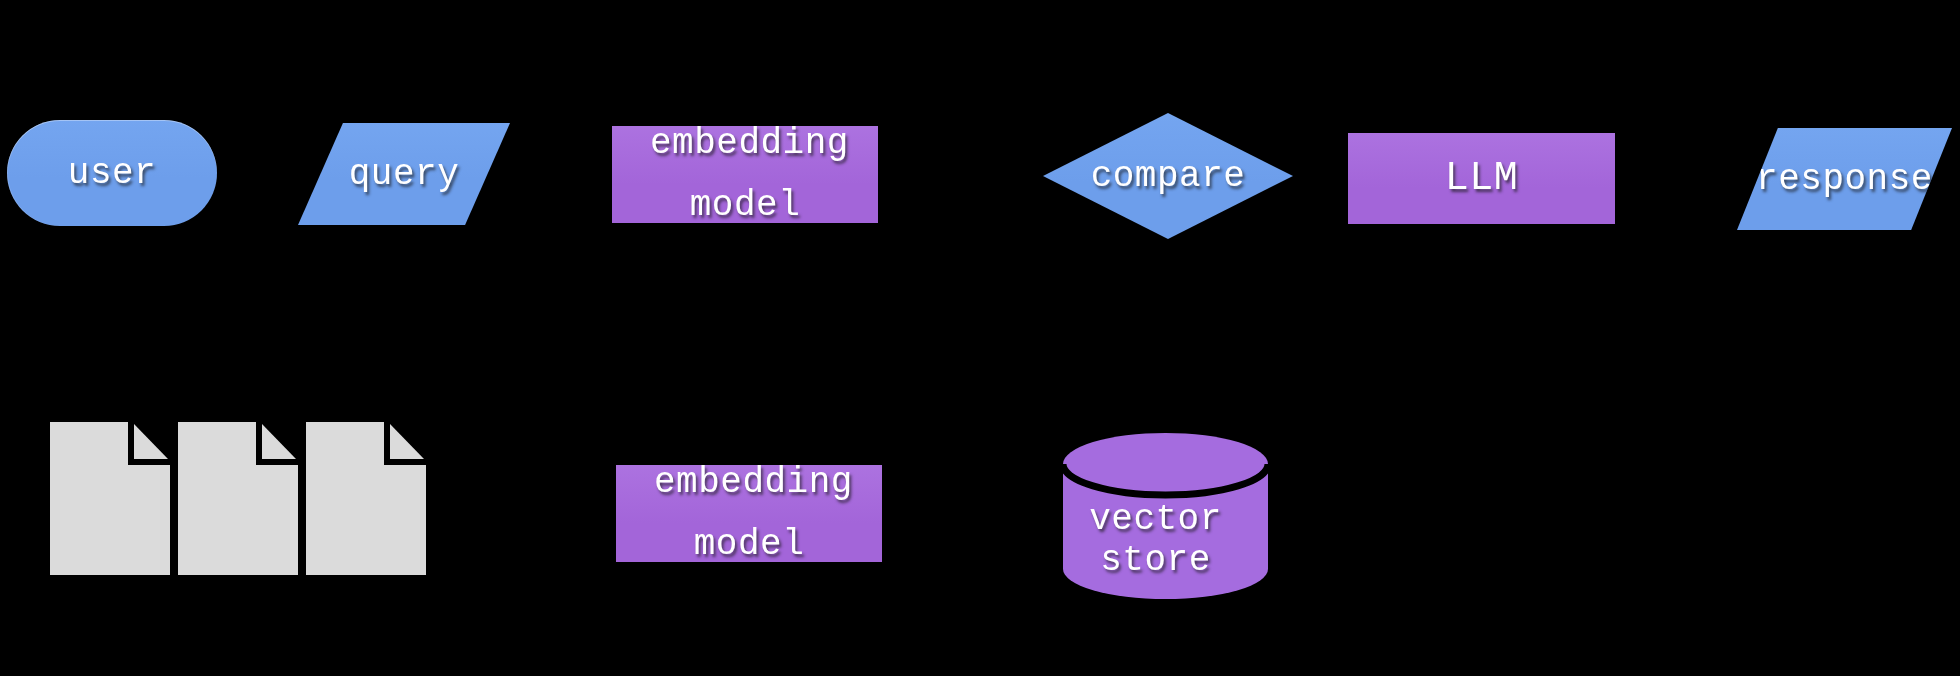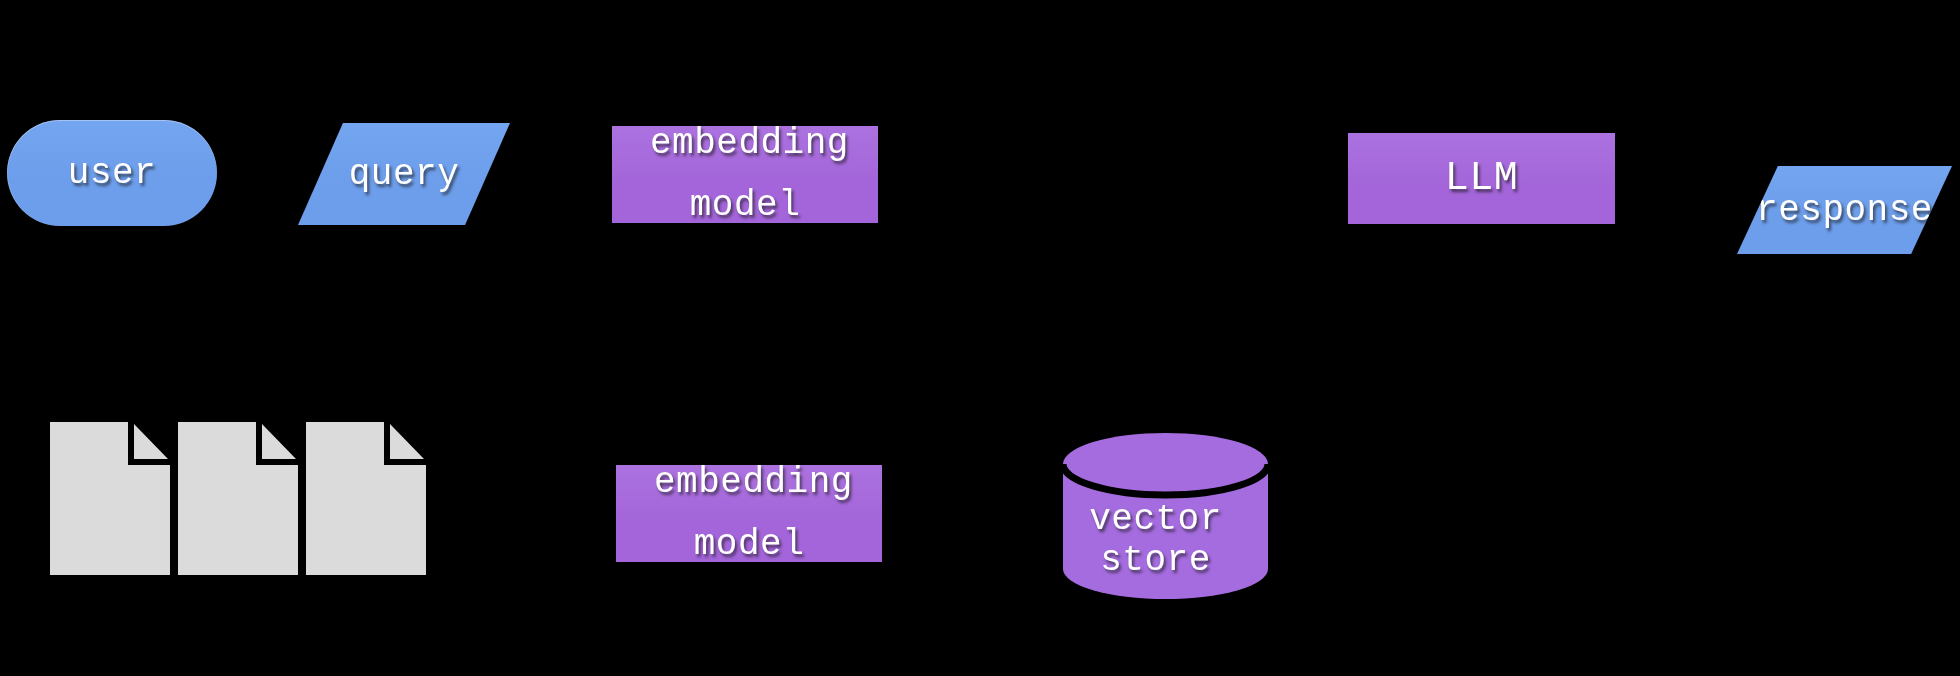--- a/index.html
+++ b/index.html
@@ -74,26 +74,29 @@
   </div>
 
   <div class="node blue para-query" style="left:298px; top:123px; width:212px; height:102px;align-items:center;">
     <span>query</span>
   </div>
 
   <div class="node purple two-line" style="left:612px; top:126px; width:266px; height:97px;">
     <span class="wrap">embedding model</span>
   </div>
 
+  <div class="node blue diamond" style="left:1043px; top:113px; width:250px; height:126px;">
+    <span>compare</span>
+  </div>
 
   <div class="node purple llm-label" style="left:1348px; top:133px; width:267px; height:91px;">
     <span>LLM</span>
   </div>
 
-  <div class="node blue para-response" style="left:1737px; top:128px; width:215px; height:88px;margin-top:38px;">
+  <div class="node blue para-response" style="left:1737px; top:128px; width:215px; height:102px;">
     <span>response</span>
   </div>
 
   <div class="node" style="left:50px; top:422px; width:376px; height:153px;">
     <svg width="376" height="153" viewBox="0 0 376 153">
 
       <g>
         <path d="M0,0 L78,0 L78,43 L120,43 L120,153 L0,153 Z" fill="var(--document-gray,#DBDBDB)"></path>
         <path d="M84,2 L118,37 L84,37 Z" fill="var(--document-gray,#DBDBDB)"></path>
       </g>

